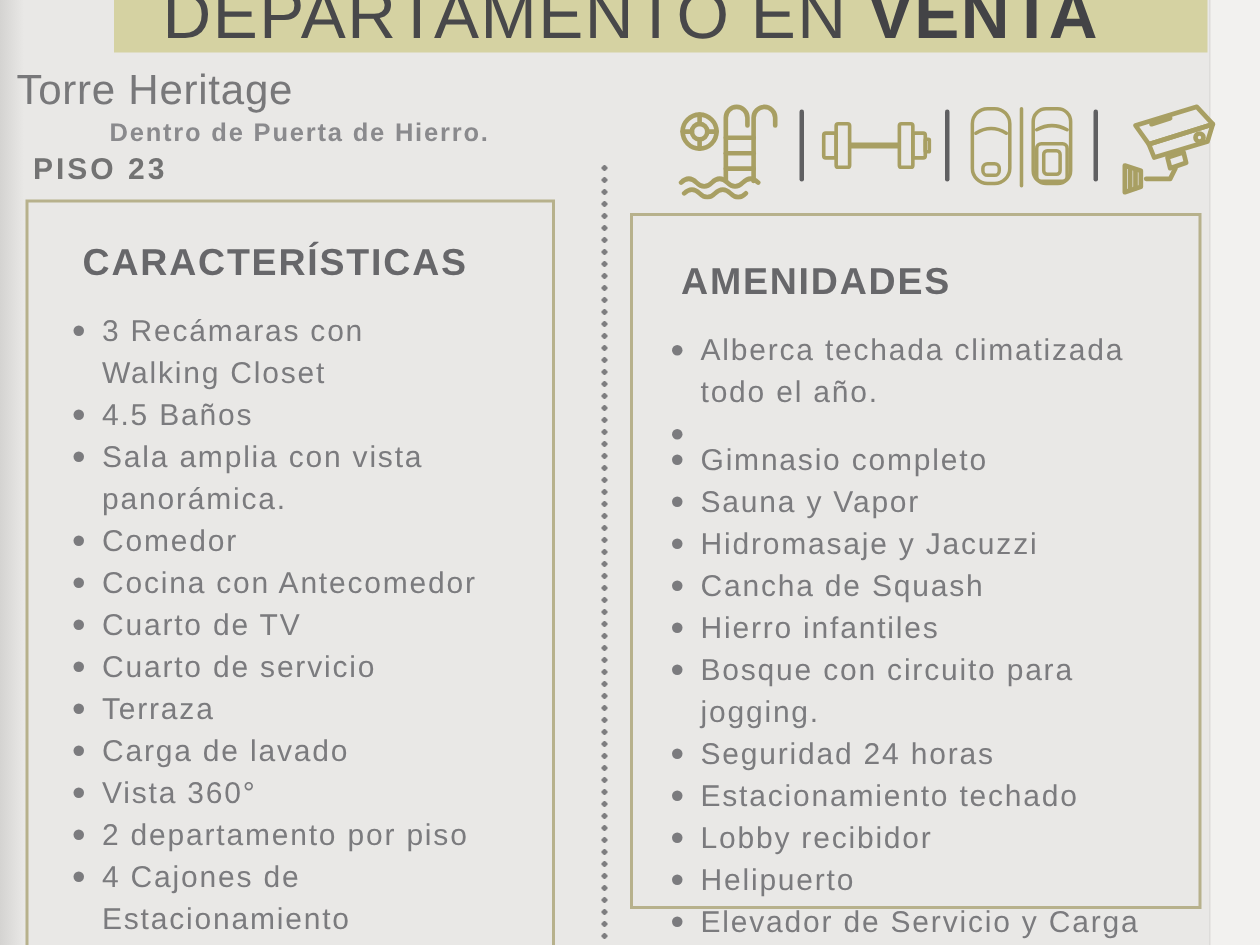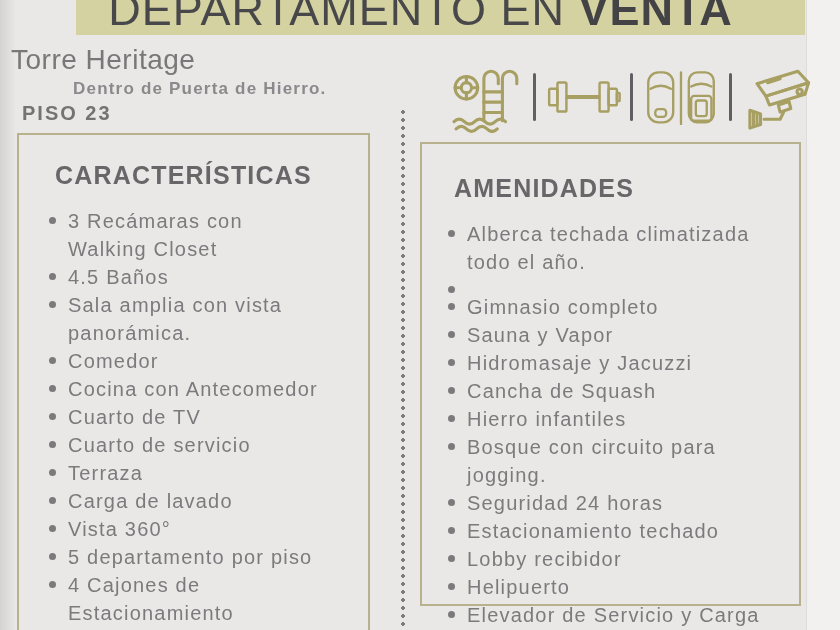--- a/index.html
+++ b/index.html
@@ -169,21 +169,21 @@
         <li class="bullet-item">
           <span class="dot"></span>
           <span class="item-text">Carga de lavado</span>
         </li>
         <li class="bullet-item">
           <span class="dot"></span>
           <span class="item-text">Vista 360°</span>
         </li>
         <li class="bullet-item">
           <span class="dot"></span>
-          <span class="item-text">5 departamento por piso</span>
+          <span class="item-text">2 departamento por piso</span>
         </li>
         <li class="bullet-item">
           <span class="dot"></span>
           <span class="item-text">4 Cajones de
 Estacionamiento</span>
         </li>
         <li class="bullet-item">
           <span class="item-text">Bodega</span>
         </li>
       </ul>

